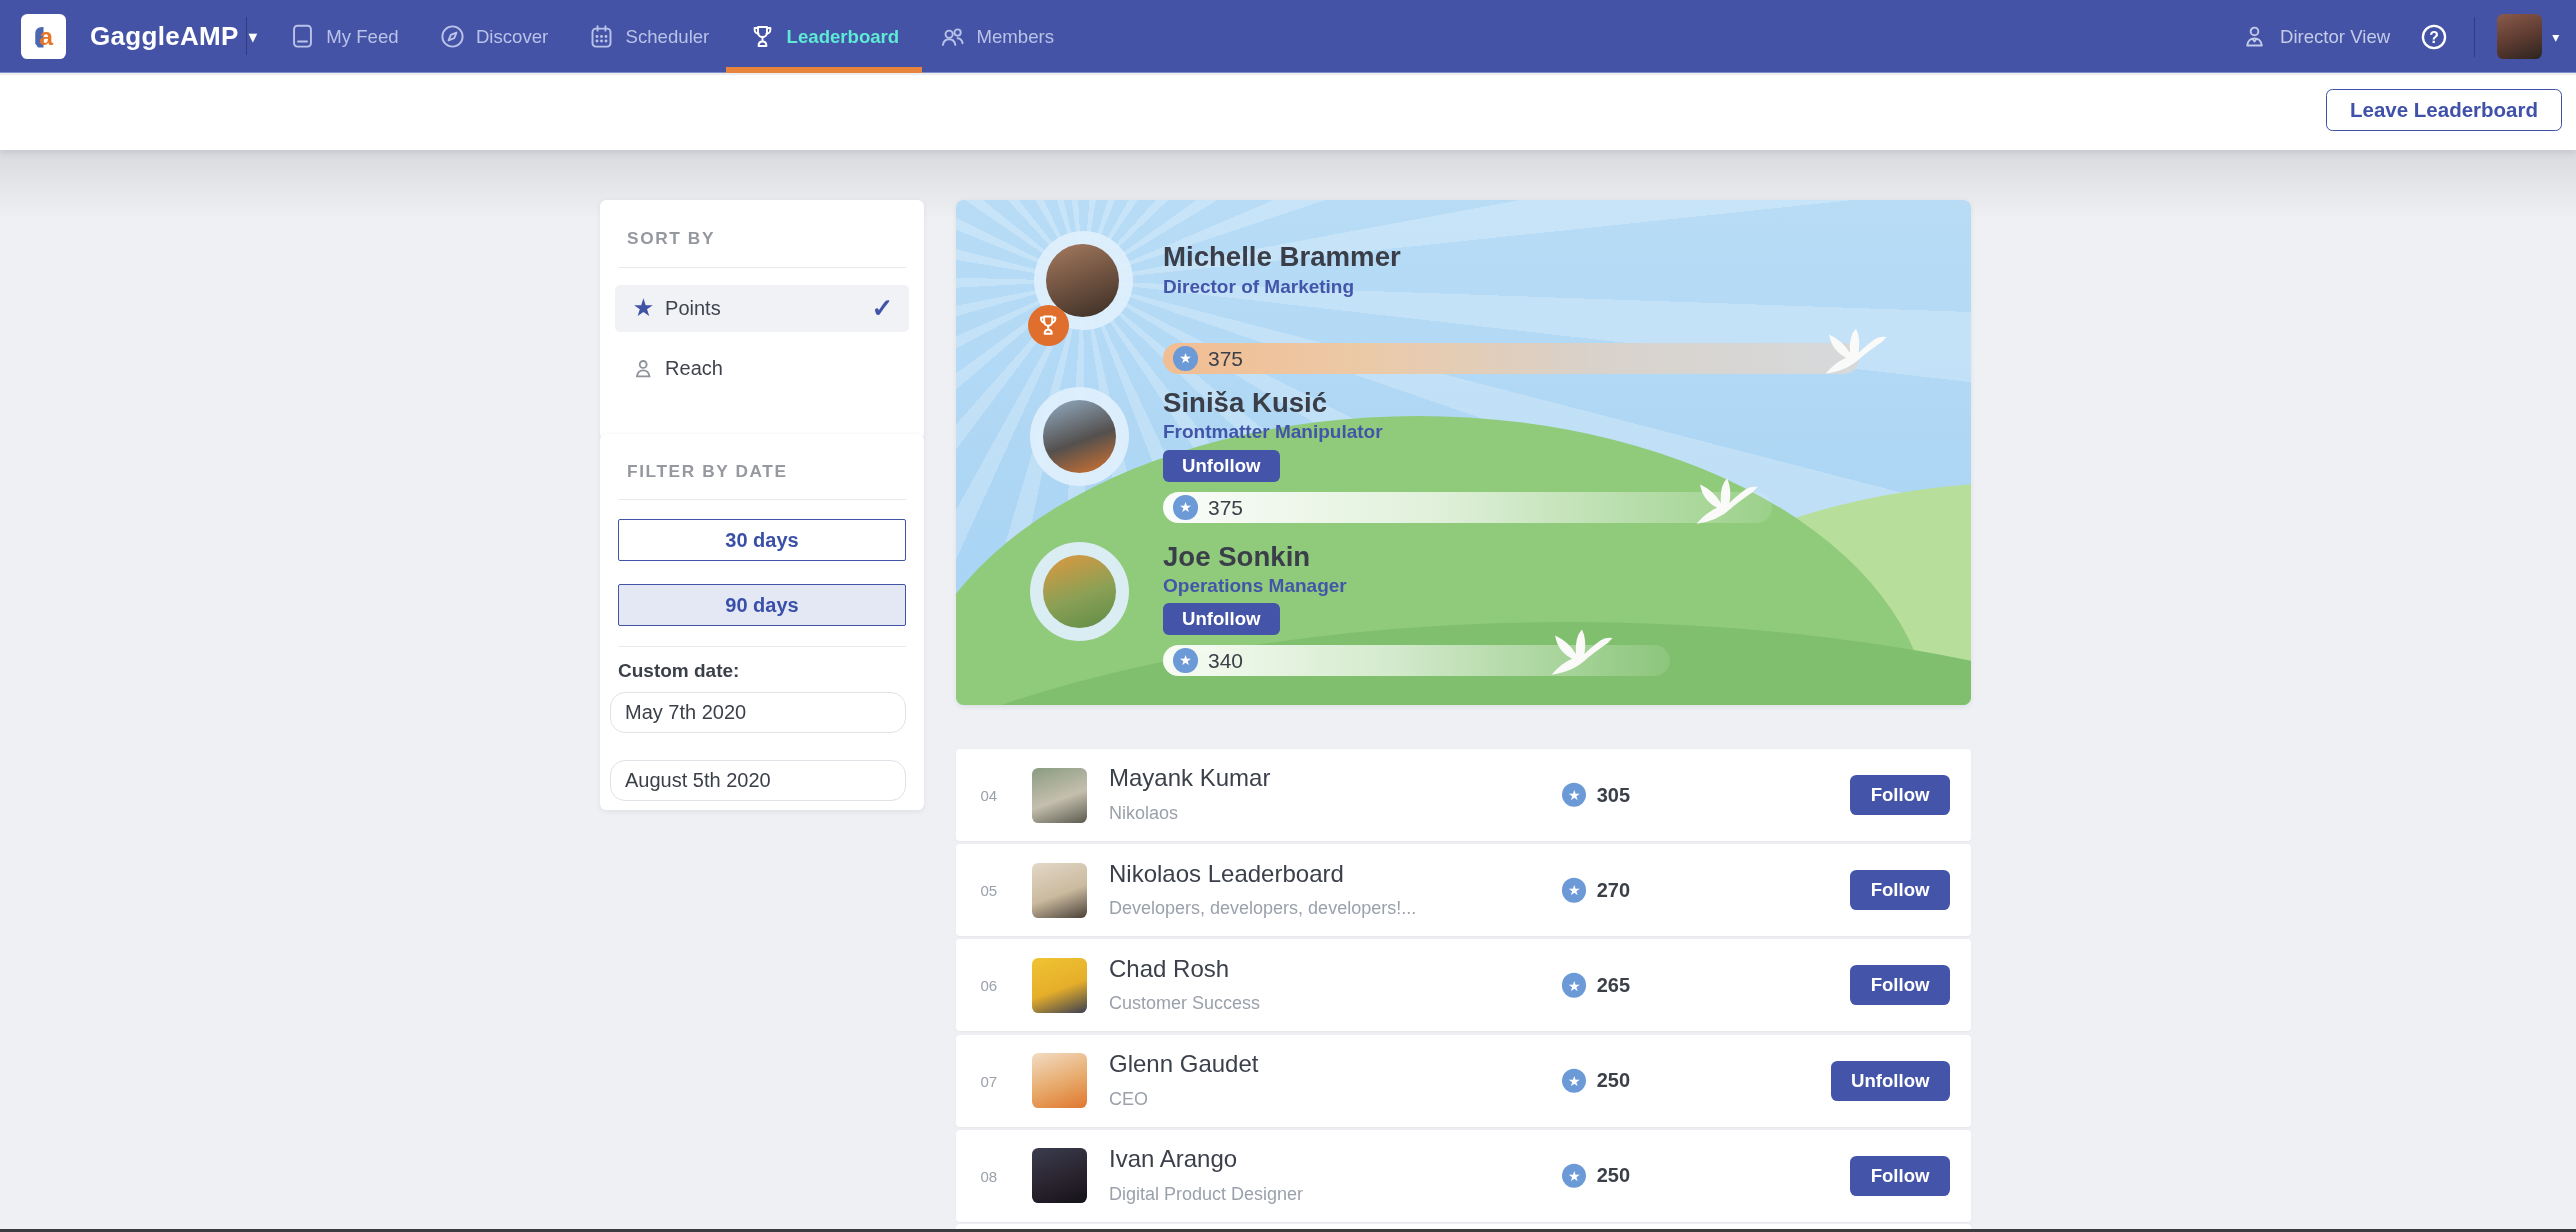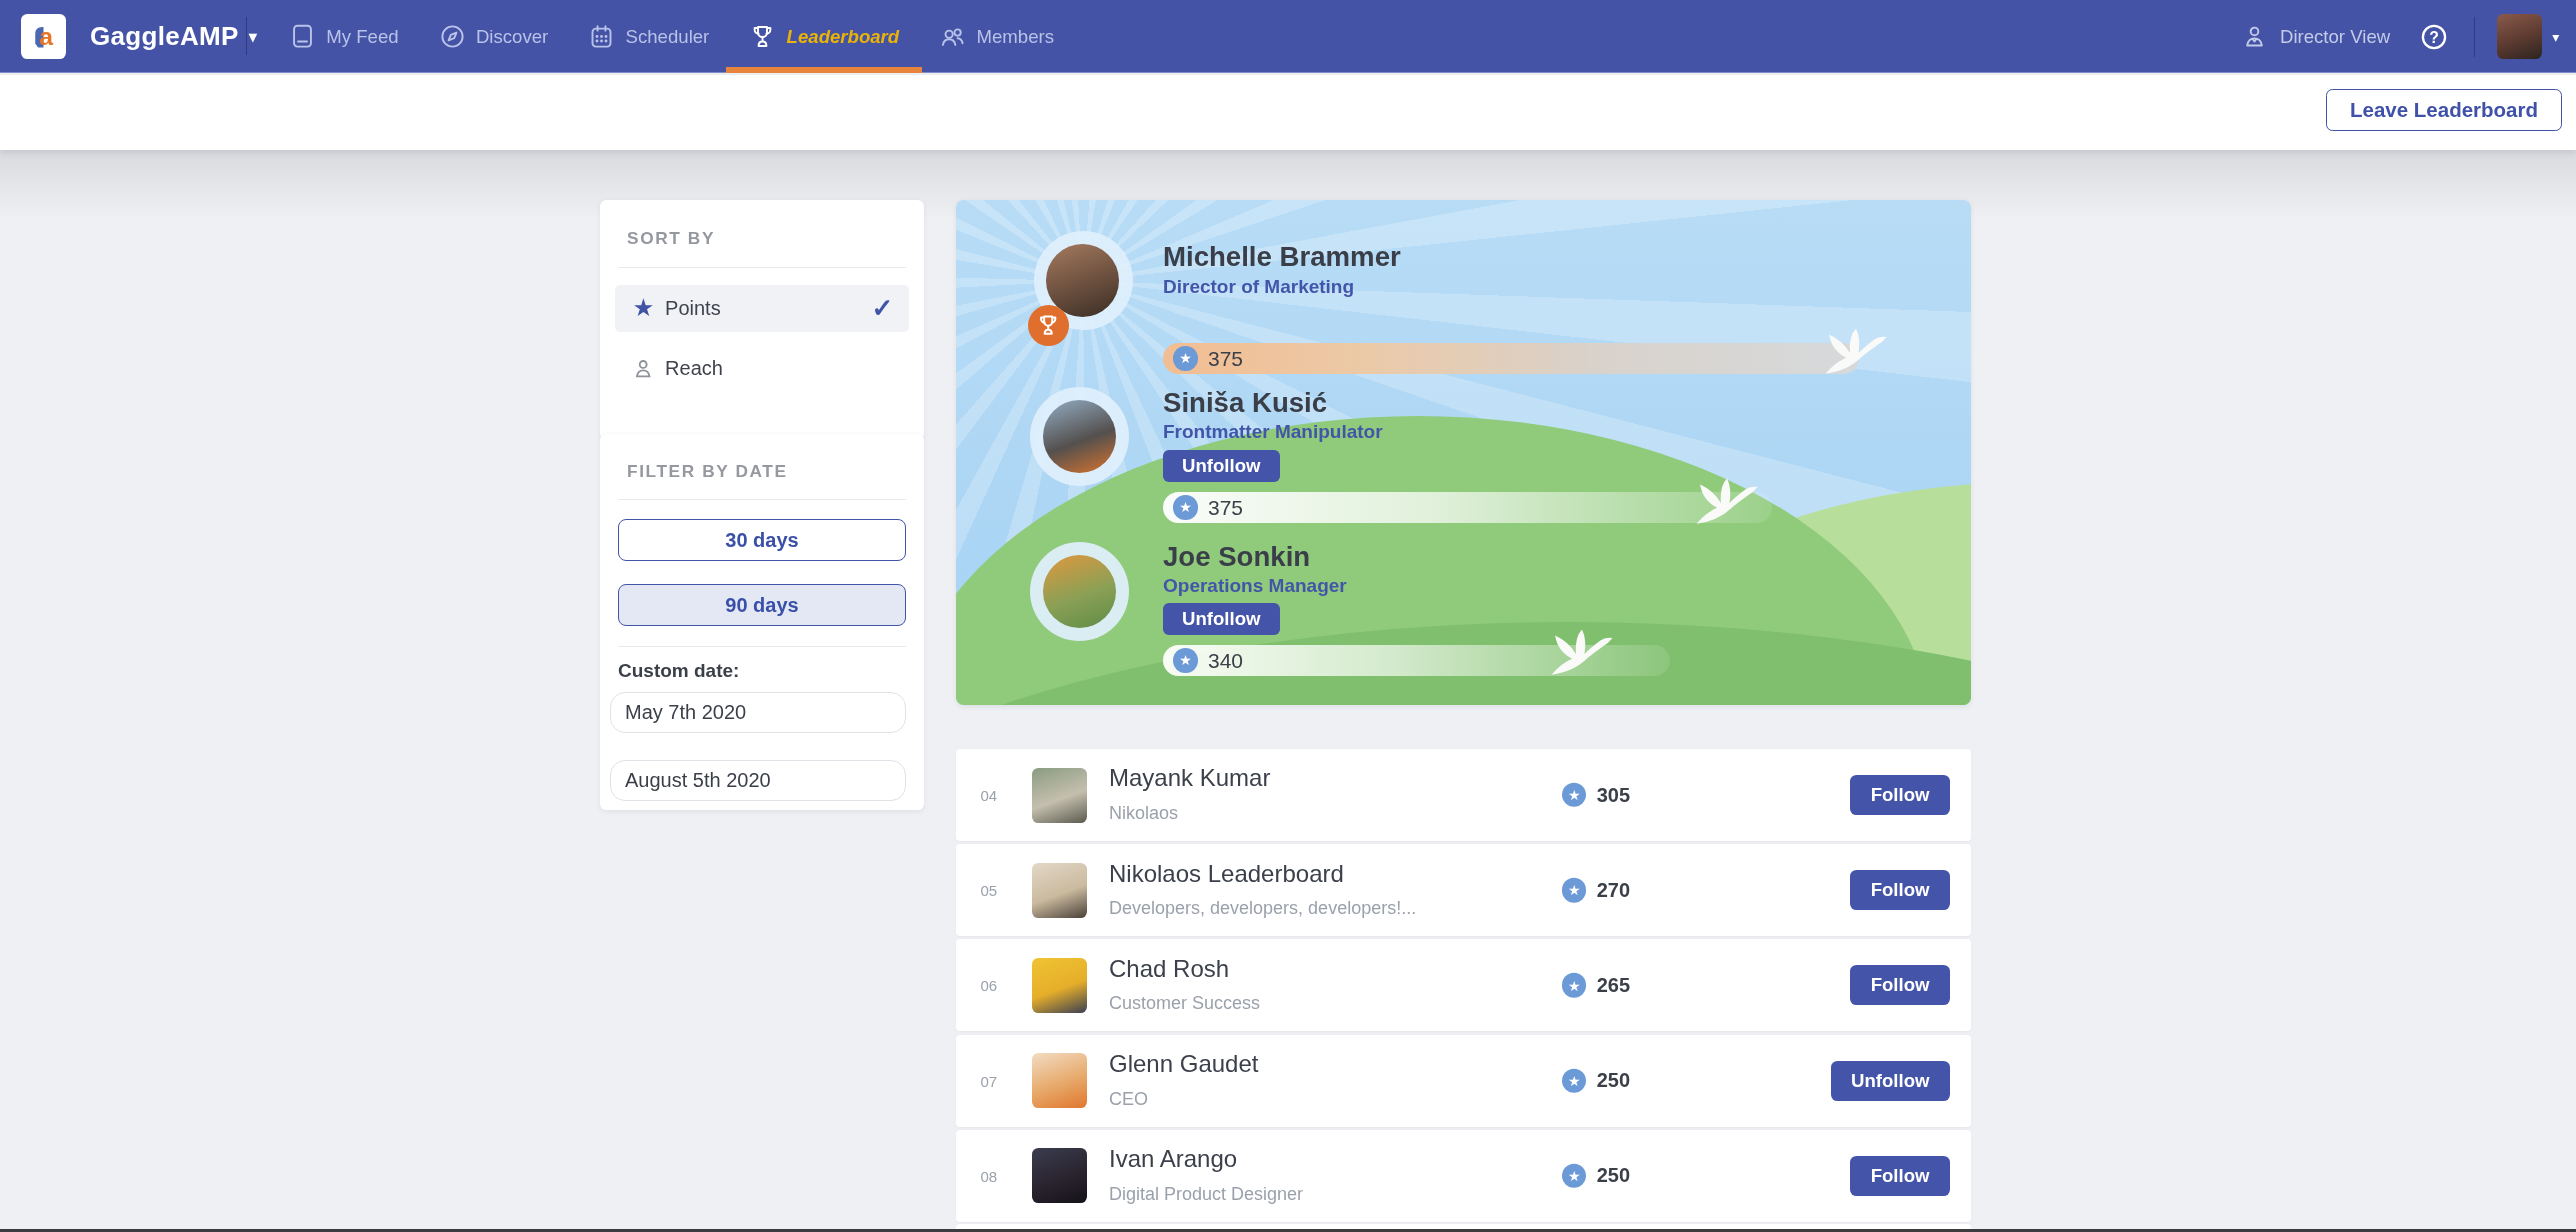--- a/index.html
+++ b/index.html
@@ -10,21 +10,21 @@
   
   .topnav { position:absolute; top:0; left:0; right:0; height:73px; background:#4453a6; border-bottom:1.9px solid #7f8dc9; z-index:40; }
   .logo-box { position:absolute; left:21px; top:13.5px; width:45px; height:45px; background:#fff; border-radius:6.4px; display:flex; align-items:center; justify-content:center; }
   .logo-box svg { width:33px; height:33px; }
   .brand { position:absolute; left:90px; top:0; height:73px; display:flex; align-items:center; color:#fff; font-size:26px; font-weight:700; letter-spacing:0.3px; cursor:pointer; }
   .brand-caret { margin-left:10.3px; font-size:15.4px; }
   .nav-vdiv { position:absolute; left:246px; top:17.3px; width:1.3px; height:38px; background:rgba(10,16,50,.35); }
   .nav-items { position:absolute; left:289px; top:0; height:73px; display:flex; align-items:center; gap:40px; }
   .nav-item { position:relative; height:73px; display:flex; align-items:center; gap:10.3px; color:#b9c2e8; font-size:18.6px; cursor:pointer; white-space:nowrap; }
   .nav-item svg { width:27px; height:27px; stroke:#b9c2e8; fill:none; stroke-width:1.7; stroke-linecap:round; stroke-linejoin:round; }
-  .nav-item.active { color:#eab308; font-weight:700;font-style:italic; }
+  .nav-item.active { color:#5eead4; font-weight:700; }
   .nav-item.active svg { stroke:#fff; }
   .active-underline { position:absolute; left:-23px; right:-23px; bottom:0; height:6.4px; background:#e8843c; }
   .nav-right { position:absolute; right:16.7px; top:0; height:73px; display:flex; align-items:center; }
   .manager-view { display:flex; align-items:center; gap:11.5px; color:#c3cbe9; font-size:18.6px; cursor:pointer; }
   .manager-view svg { width:27px; height:27px; stroke:#c3cbe9; fill:none; stroke-width:1.7; stroke-linecap:round; stroke-linejoin:round; }
   .help-btn { margin-left:29.5px; cursor:pointer; display:flex; }
   .help-btn svg { width:28px; height:28px; stroke:#fff; fill:none; stroke-width:2; }
   .nav-right .vdiv { width:1.3px; height:40px; background:rgba(10,16,50,.35); margin-left:26px; margin-right:22px; }
   .nav-avatar { width:45px; height:45px; border-radius:6.4px; cursor:pointer; }
   .nav-caret { color:#fff; font-size:14px; margin-left:10.3px; cursor:pointer; }
@@ -48,21 +48,21 @@
   #sort-row-reach { top:145px; }
   .sort-icon { width:28px; margin-left:14px; display:flex; justify-content:center; }
   .sort-star { color:#4053a5; font-size:24.4px; line-height:1; }
   .sort-icon svg { width:24.4px; height:24.4px; stroke:#8d929b; fill:none; stroke-width:1.8; stroke-linecap:round; }
   .sort-label { margin-left:7.7px; }
   .sort-check { margin-left:auto; margin-right:15.4px; color:#4254a8; font-size:26px; font-weight:700; }
 
   #filter-card .card-title { top:27px; }
   #filter-card .hdiv.d1 { top:65px; }
   #filter-card .hdiv.d2 { top:212px; }
-  .range-btn { position:absolute; left:18px; right:18px; height:42px; border:1.9px solid #4254a8; border-radius:8px; background:#fff; color:#3a50a8; font-size:20px; font-weight:700; font-family:inherit; cursor:pointer; }
+  .range-btn { position:absolute; left:18px; right:18px; height:42px; border:1.9px solid #4254a8; border-radius:2px; background:#fff; color:#3a50a8; font-size:20px; font-weight:700; font-family:inherit; cursor:pointer; }
   #btn-30 { top:85px; }
   #btn-90 { top:150px; background:#e4e8f5; }
   .custom-label { position:absolute; left:18px; top:226px; font-size:19px; font-weight:700; color:#3b3f48; }
   .date-input { position:absolute; left:10px; right:18px; height:41px; border:1.3px solid #dfe2e7; border-radius:15px; font-size:20px; color:#3b3f48; padding-left:14px; background:#fff; display:flex; align-items:center; cursor:text; }
   #date-start { top:258px; }
   #date-end { top:326px; }
 
   
   #hero { position:absolute; left:956px; top:200px; width:1015px; height:505px; border-radius:7.7px; overflow:hidden; background:linear-gradient(#b8dcf6,#a5d2f3); box-shadow:0 1.3px 5.1px rgba(40,45,70,.08); }
   .rays { position:absolute; inset:0; background:repeating-conic-gradient(from -8deg at 127px 81px, rgba(255,255,255,.22) 0deg 4.5deg, rgba(255,255,255,0) 4.5deg 12.5deg); }

